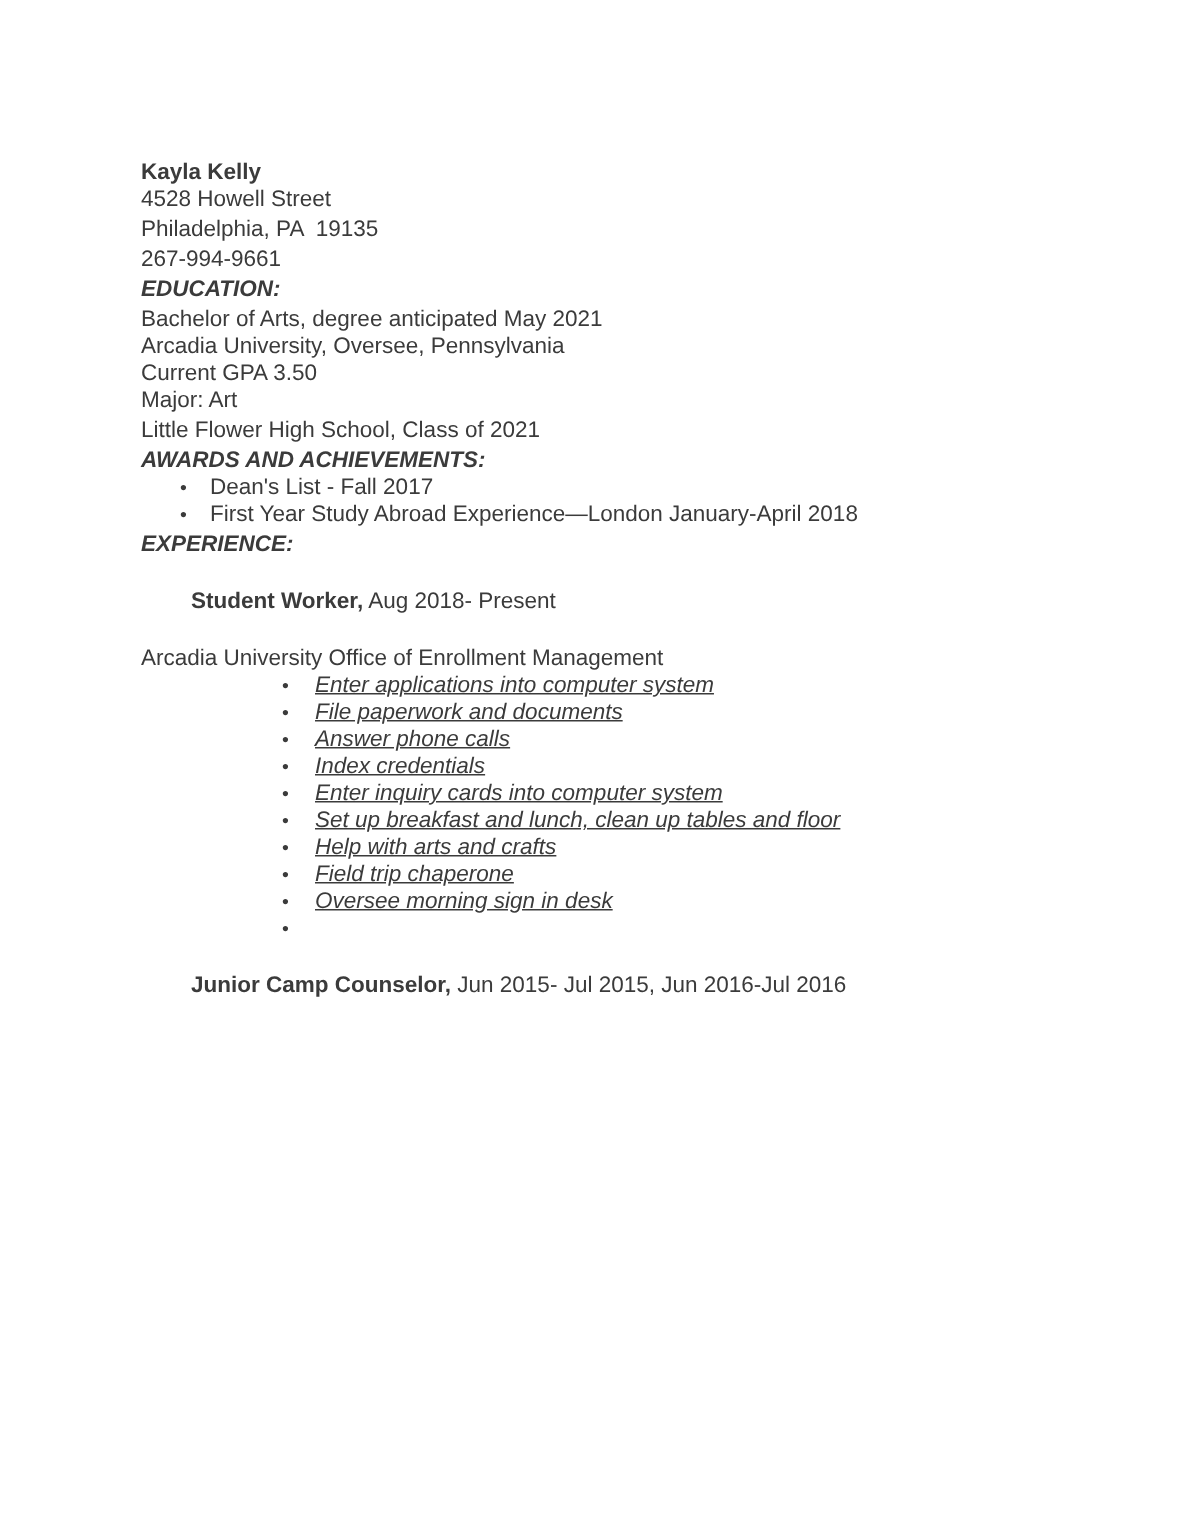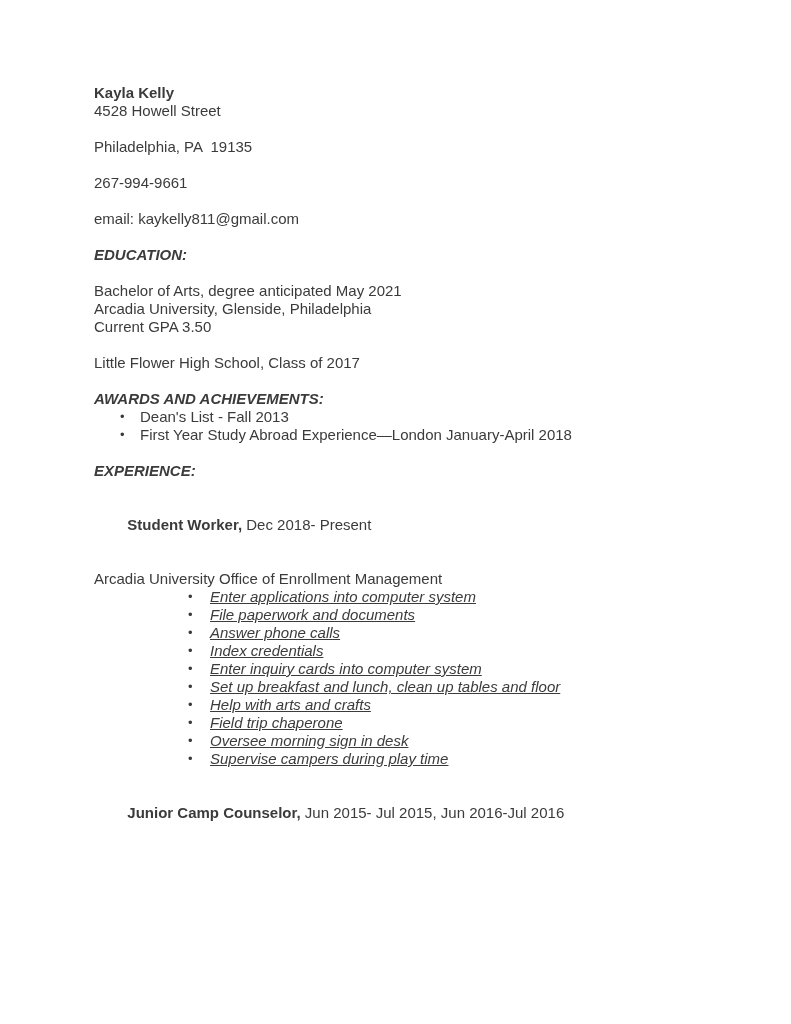--- a/index.html
+++ b/index.html
@@ -13,29 +13,29 @@
     overflow: hidden;
     font-family: "Liberation Sans", sans-serif;
     color: #3b3b3b;
   }
   .page {
     position: relative;
     width: 791px;
     height: 1024px;
     background: #ffffff;
     box-sizing: border-box;
-    padding: 84px 94px 0 94px;
+    padding: 106px 94px 0 94px;
     font-size: 15px;
     line-height: 18px;
   }
   .line {
     min-height: 18px;
     white-space: pre-wrap;
   }
-  .gap { margin-top: 18px; }          
+  .gap { margin-top: 2px; }          
   .bold { font-weight: bold; }
   .heading { font-weight: bold; font-style: italic; }
   ul.bullets {
     list-style: none;
     margin: 0;
     padding: 0;
   }
   ul.bullets li {
     min-height: 18px;
     line-height: 18px;
@@ -63,51 +63,51 @@
 </head>
 <body>
 
 <div class="page">
 
   <div>
     <div class="line bold">Kayla Kelly</div>
     <div class="line">4528 Howell Street</div>
     <div class="line gap">Philadelphia, PA  19135</div>
     <div class="line gap">267-994-9661</div>
-    <div class="line gap">email: kaykelly811@gmail.com</div>
   </div>
 
   <div>
     <div class="line gap heading">EDUCATION:</div>
     <div class="line gap">Bachelor of Arts, degree anticipated May 2021</div>
-    <div class="line">Arcadia University, Glenside, Philadelphia</div>
+    <div class="line">Arcadia University, Oversee, Pennsylvania</div>
     <div class="line">Current GPA 3.50</div>
-    <div class="line gap">Little Flower High School, Class of 2017</div>
+    <div class="line">Major: Art</div>
+    <div class="line gap">Little Flower High School, Class of 2021</div>
   </div>
 
   <div>
     <div class="line gap heading">AWARDS AND ACHIEVEMENTS:</div>
     <ul class="bullets lvl1 gap">
       <li>
         <span class="bullet">•</span>
-        <span>Dean's List - Fall 2013</span>
+        <span>Dean's List - Fall 2017</span>
       </li>
       <li>
         <span class="bullet">•</span>
         <span>First Year Study Abroad Experience—London January-April 2018</span>
       </li>
     </ul>
   </div>
 
   <div>
     <div class="line gap heading">EXPERIENCE:</div>
 
     <div>
       <div class="line gap">
-        <span class="bold">Student Worker,</span><span> Dec 2018- Present</span>
+        <span class="bold">Student Worker,</span><span> Aug 2018- Present</span>
       </div>
       <div class="line gap">Arcadia University Office of Enrollment Management</div>
       <ul class="bullets lvl2 gap">
         <li>
           <span class="bullet">•</span>
           <span class="duty-text">Enter applications into computer system</span>
         </li>
         <li>
           <span class="bullet">•</span>
           <span class="duty-text">File paperwork and documents</span>
@@ -140,21 +140,20 @@
         <li>
           <span class="bullet">•</span>
           <span class="duty-text">Field trip chaperone</span>
         </li>
         <li>
           <span class="bullet">•</span>
           <span class="duty-text">Oversee morning sign in desk</span>
         </li>
         <li>
           <span class="bullet">•</span>
-          <span class="duty-text">Supervise campers during play time</span>
         </li>
       </ul>
     </div>
 
     <div>
       <div class="line gap">
         <span class="bold">Junior Camp Counselor,</span><span> Jun 2015- Jul 2015, Jun 2016-Jul 2016</span>
       </div>
     </div>
   </div>

